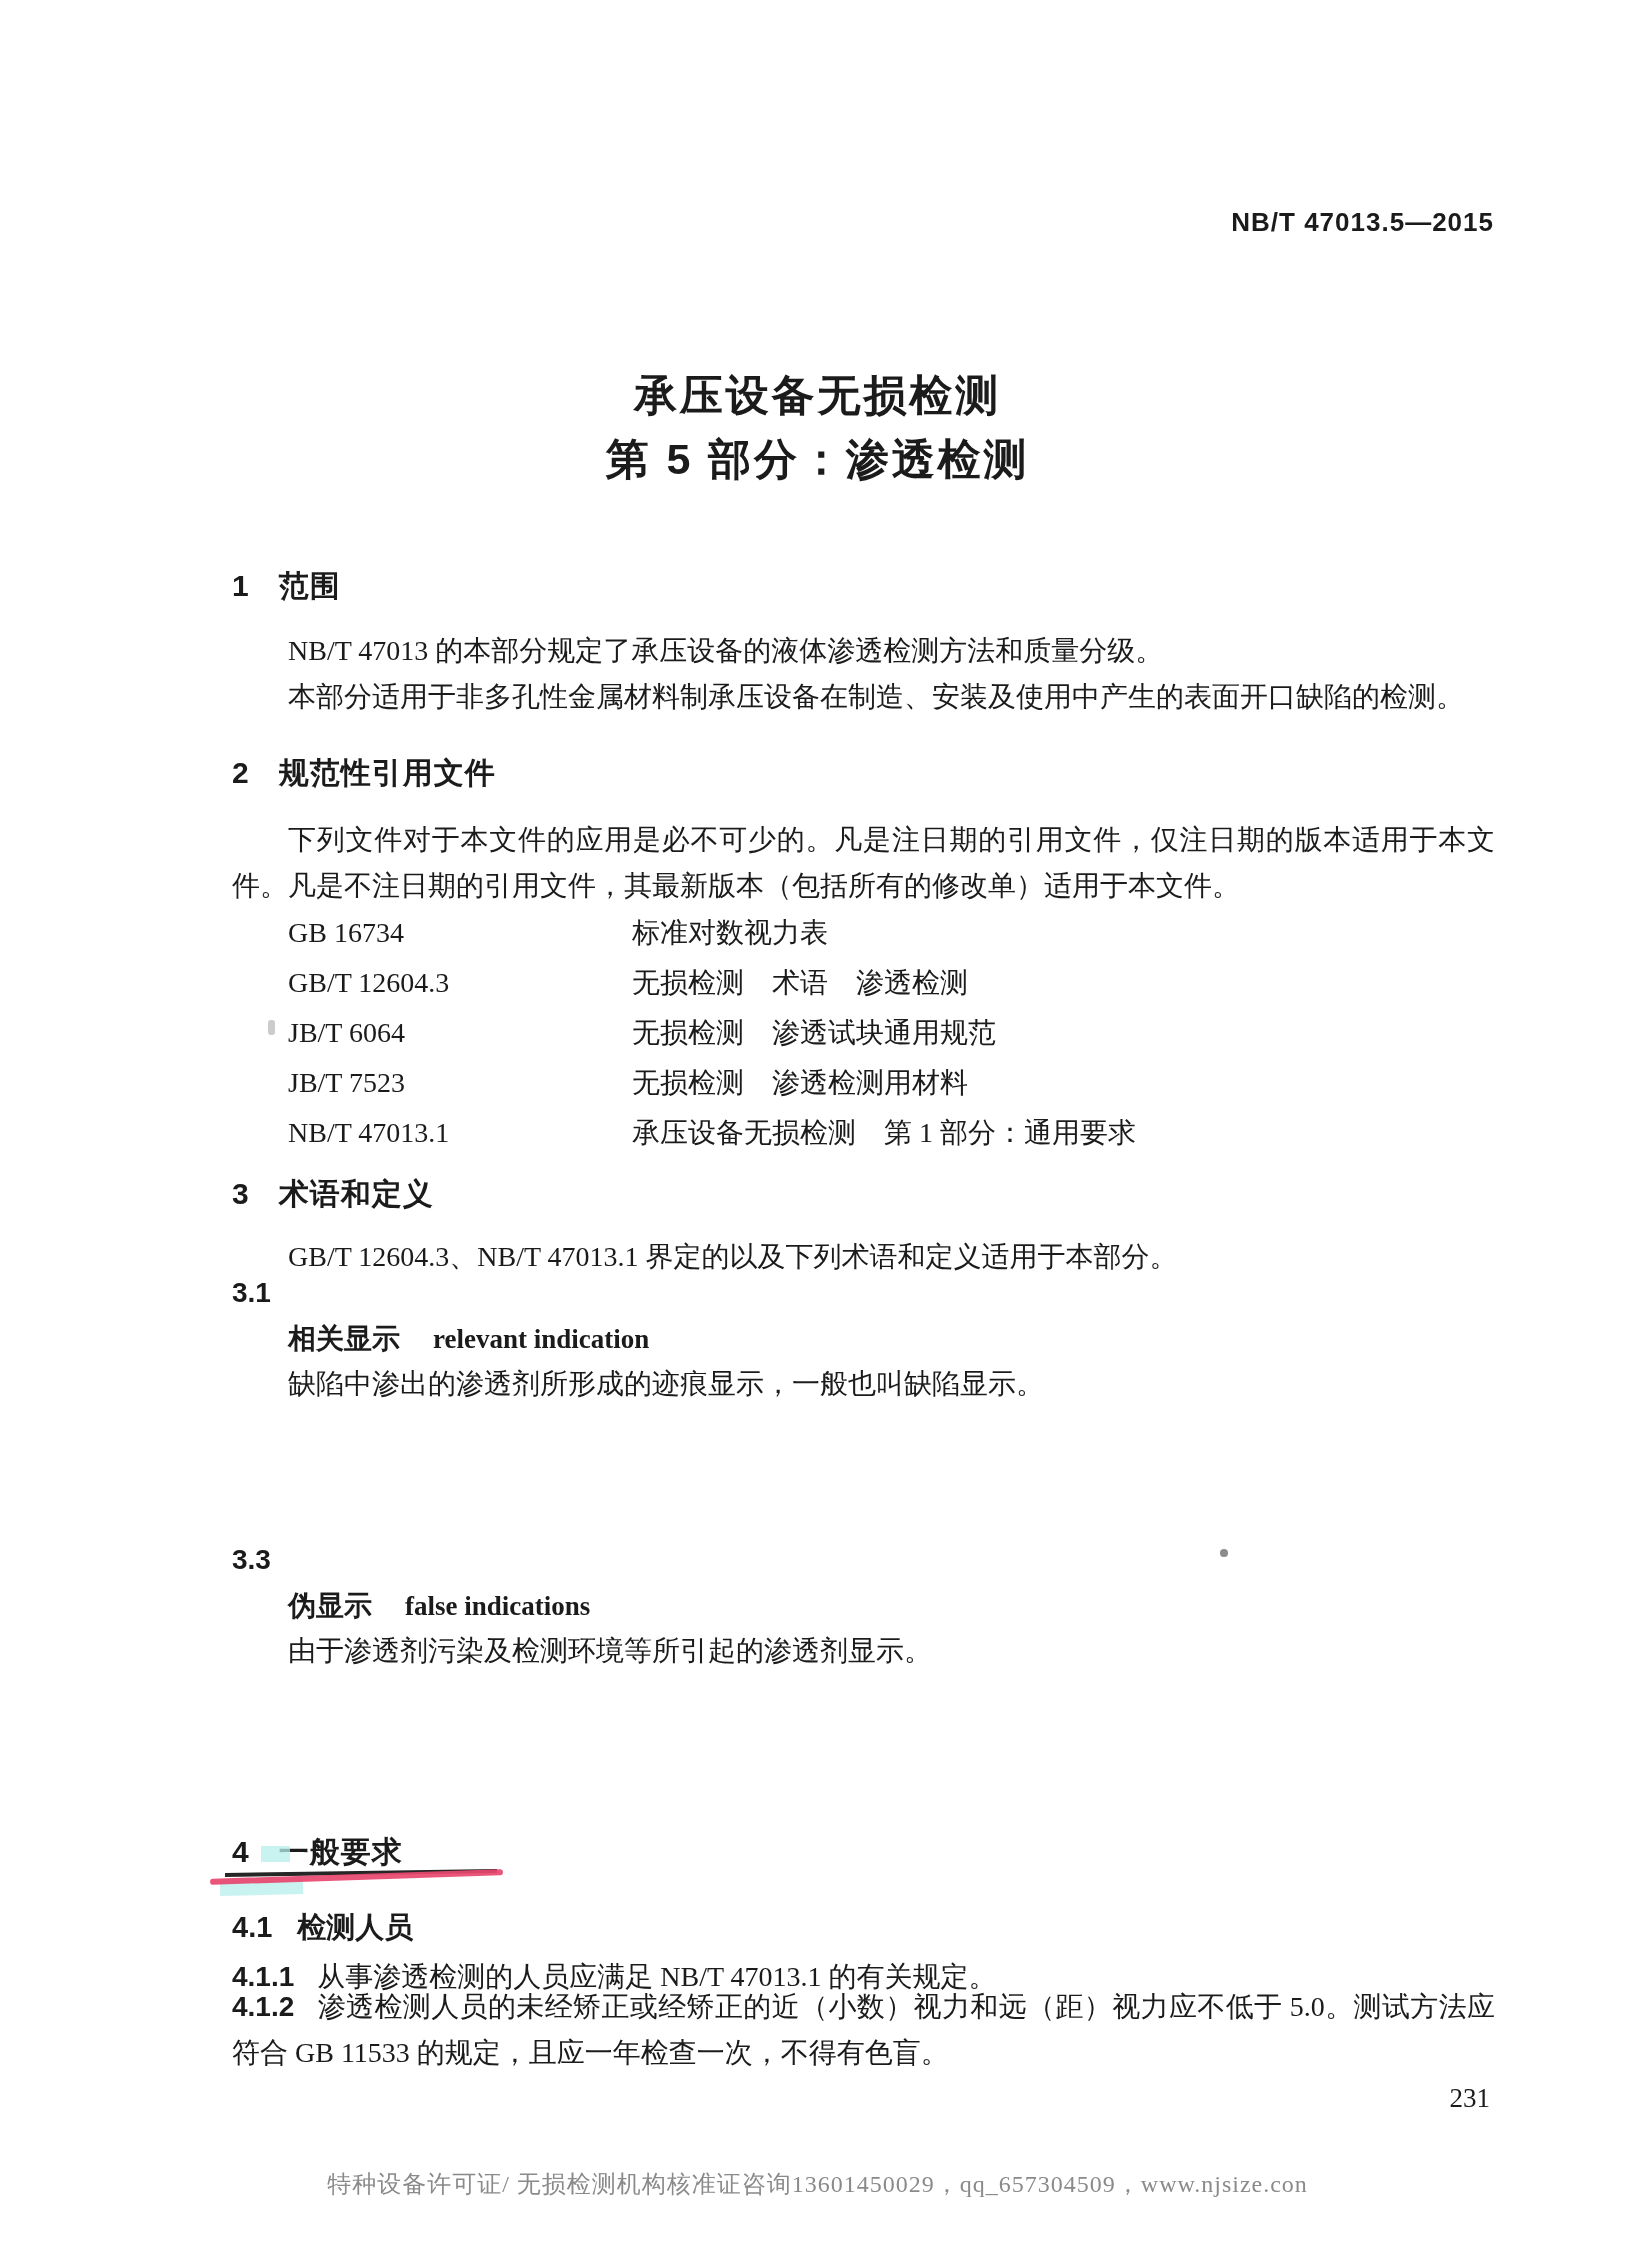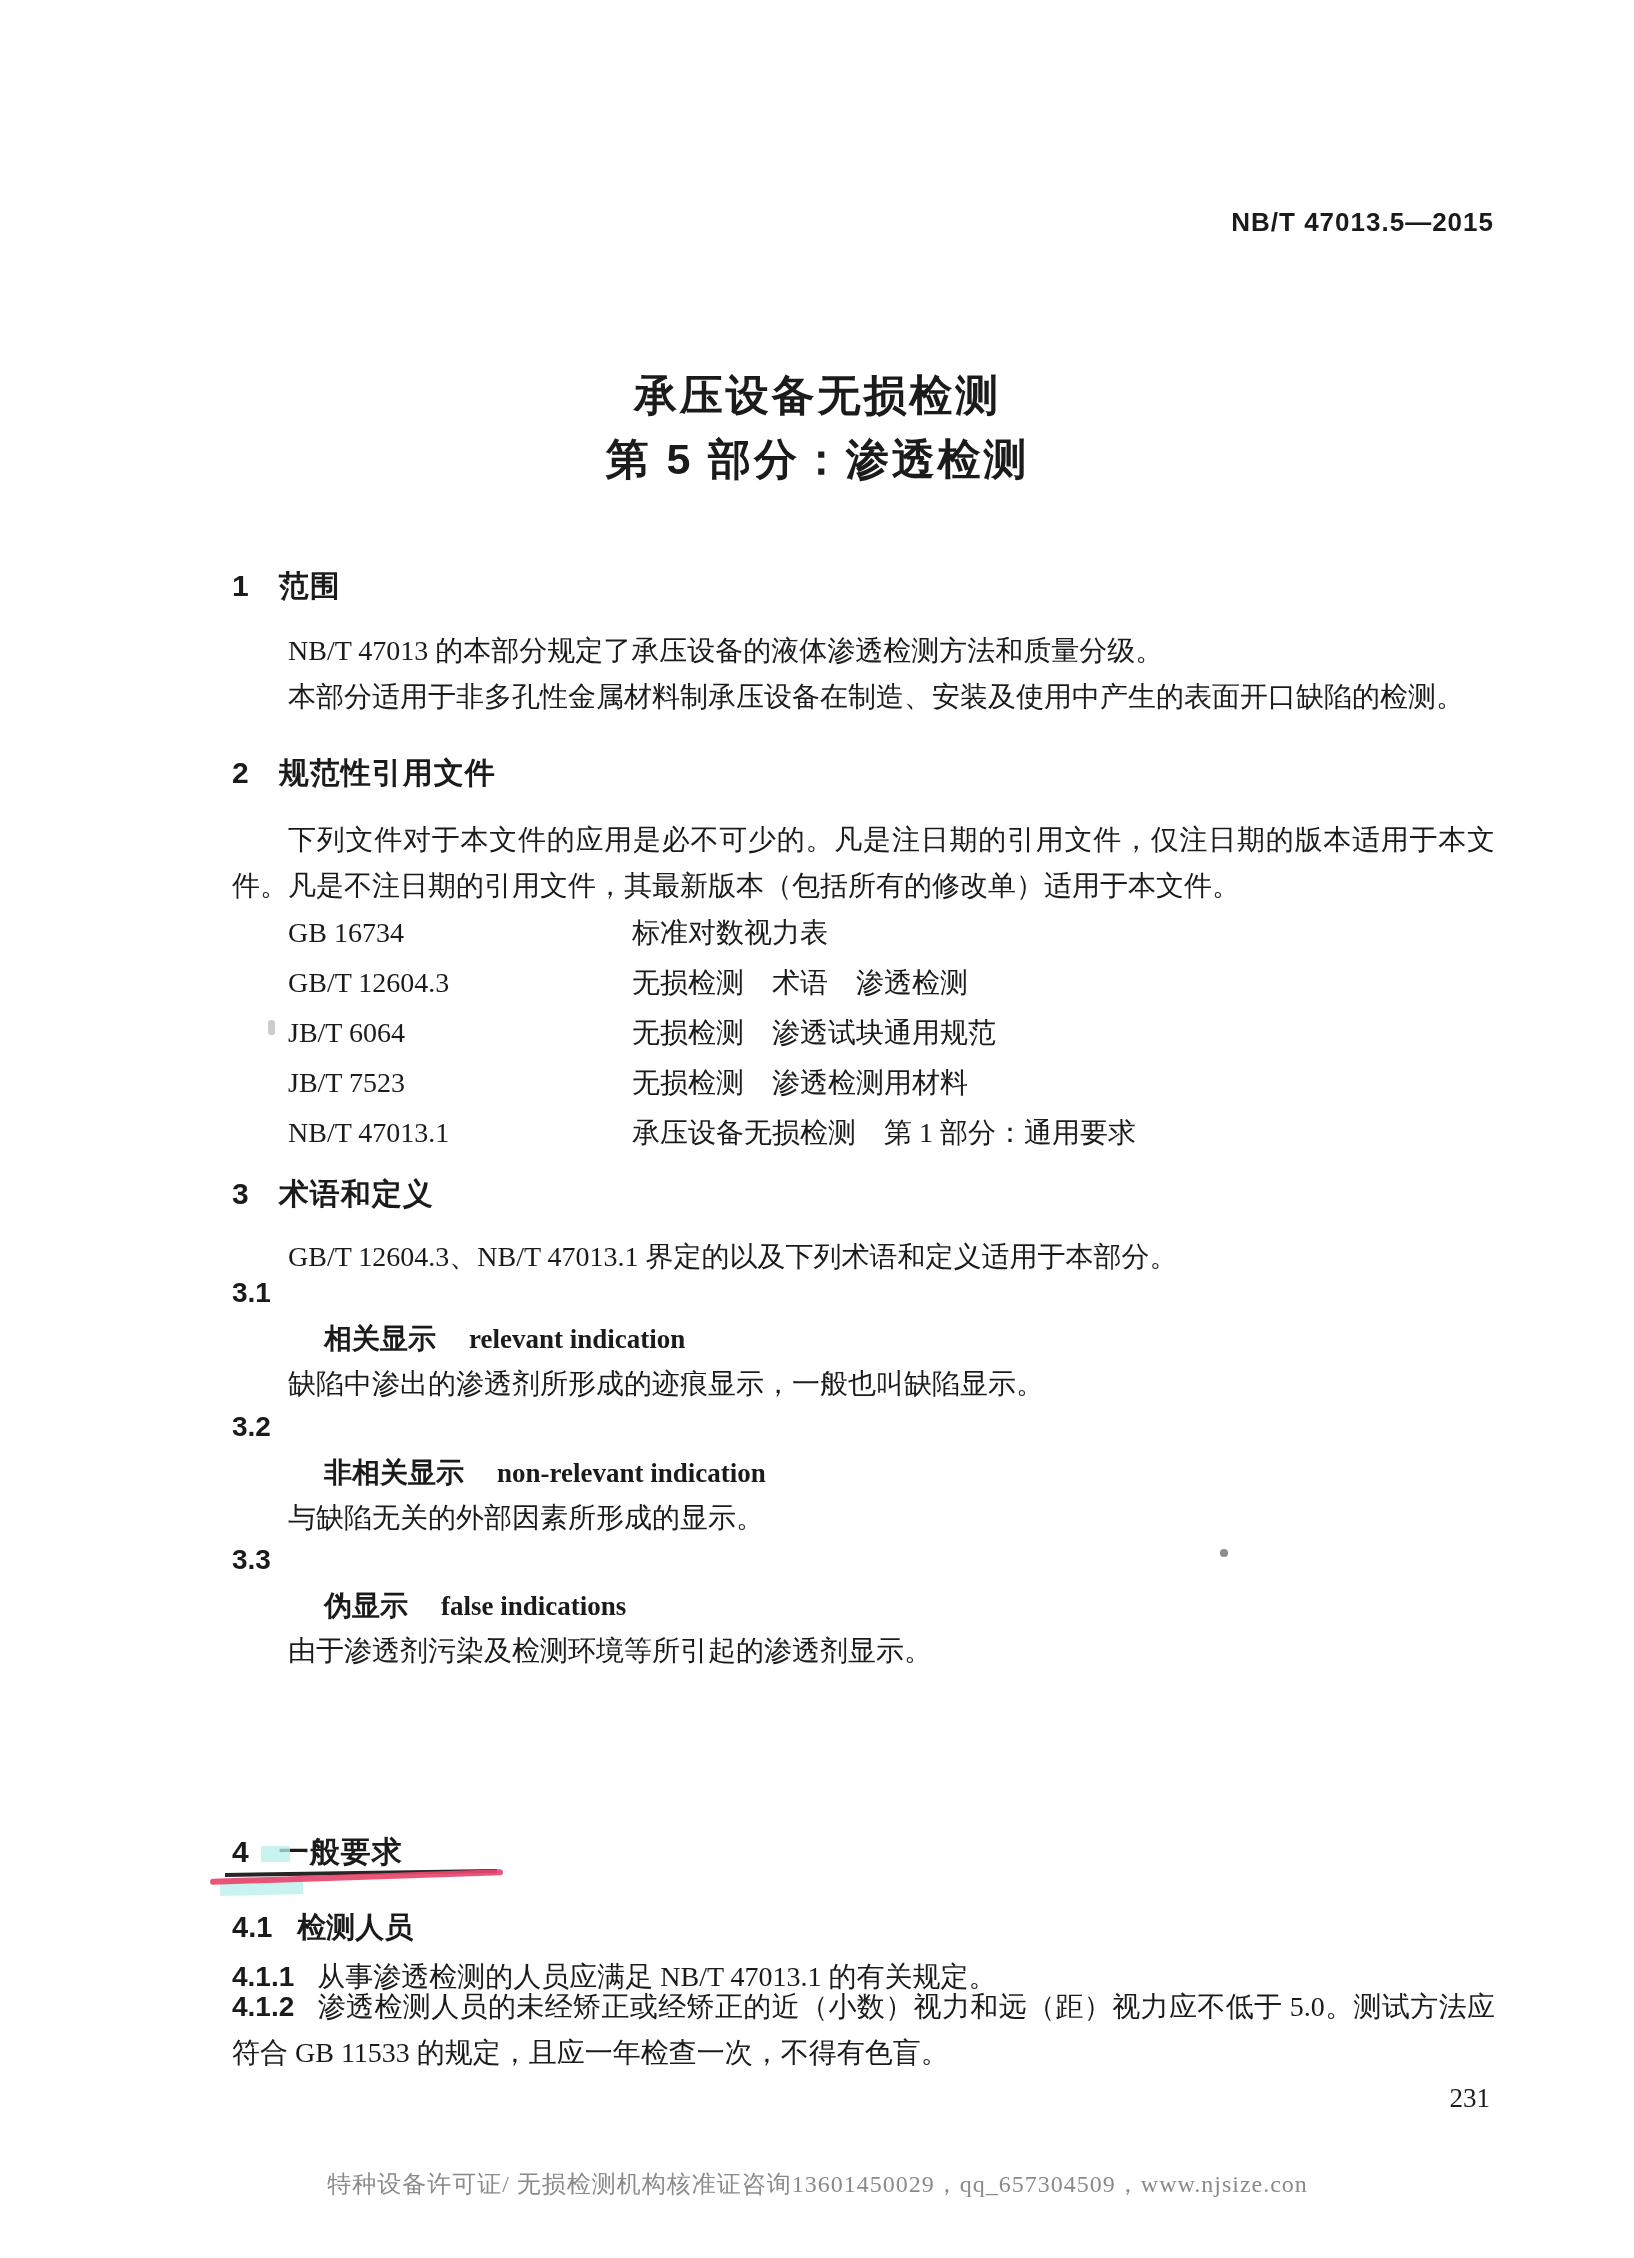--- a/index.html
+++ b/index.html
@@ -45,21 +45,21 @@
   .just { text-align:justify; }
 
   .ref-list { font:28px/50px "Liberation Serif", serif; padding-left:56px; }
   .ref-row { display:flex; }
   .ref-code { width:344px; flex:0 0 344px; }
   .ref-title { flex:1; }
 
   .term-group { width:1263px; }
   .t-num { display:block; height:43px; font:700 28px/33px "Liberation Sans", sans-serif; }
   .t-head { display:block; height:44px; padding-left:56px; }
-  .t-zh { font:700 28px/39px "Liberation Sans", sans-serif; margin-right:33px;margin-left:36px; }
+  .t-zh { font:700 28px/39px "Liberation Sans", sans-serif; margin-right:33px; }
   .t-en { font:700 27px/39px "Liberation Serif", serif; }
   .t-def { display:block; padding-left:56px; font:28px/42px "Liberation Serif", serif; }
 
   .clause { font:28px/46px "Liberation Serif", serif; }
   .clause .cnum { font:700 28px "Liberation Sans", sans-serif; margin-right:23px; }
 
   .page-num { top:2082px; right:145px; font:27px/33px "Liberation Serif", serif; }
   .footer-mark {
     top:2169px; left:0; width:100%;
     text-align:center;
@@ -126,25 +126,20 @@
     <span class="num">3</span><span>术语和定义</span>
   </div>
   <div class="abs body-t w indent" style="top:1234px;left:232px;">GB/T 12604.3、NB/T 47013.1 界定的以及下列术语和定义适用于本部分。</div>
 
   <div class="abs term-group" style="top:1276px;left:232px;">
     <span class="t-num">3.1</span>
     <span class="t-head"><span class="t-zh">相关显示</span><span class="t-en">relevant indication</span></span>
     <span class="t-def">缺陷中渗出的渗透剂所形成的迹痕显示，一般也叫缺陷显示。</span>
   </div>
 
-  <div class="abs term-group" style="top:1410px;left:232px;">
-    <span class="t-num">3.2</span>
-    <span class="t-head"><span class="t-zh">非相关显示</span><span class="t-en">non-relevant indication</span></span>
-    <span class="t-def">与缺陷无关的外部因素所形成的显示。</span>
-  </div>
 
   <div class="abs term-group" style="top:1543px;left:232px;">
     <span class="t-num">3.3</span>
     <span class="t-head"><span class="t-zh">伪显示</span><span class="t-en">false indications</span></span>
     <span class="t-def">由于渗透剂污染及检测环境等所引起的渗透剂显示。</span>
   </div>
 
 
   <div class="abs h-sec" style="top:1834px;left:232px;">
     <span class="num">4</span><span>一般要求</span>

